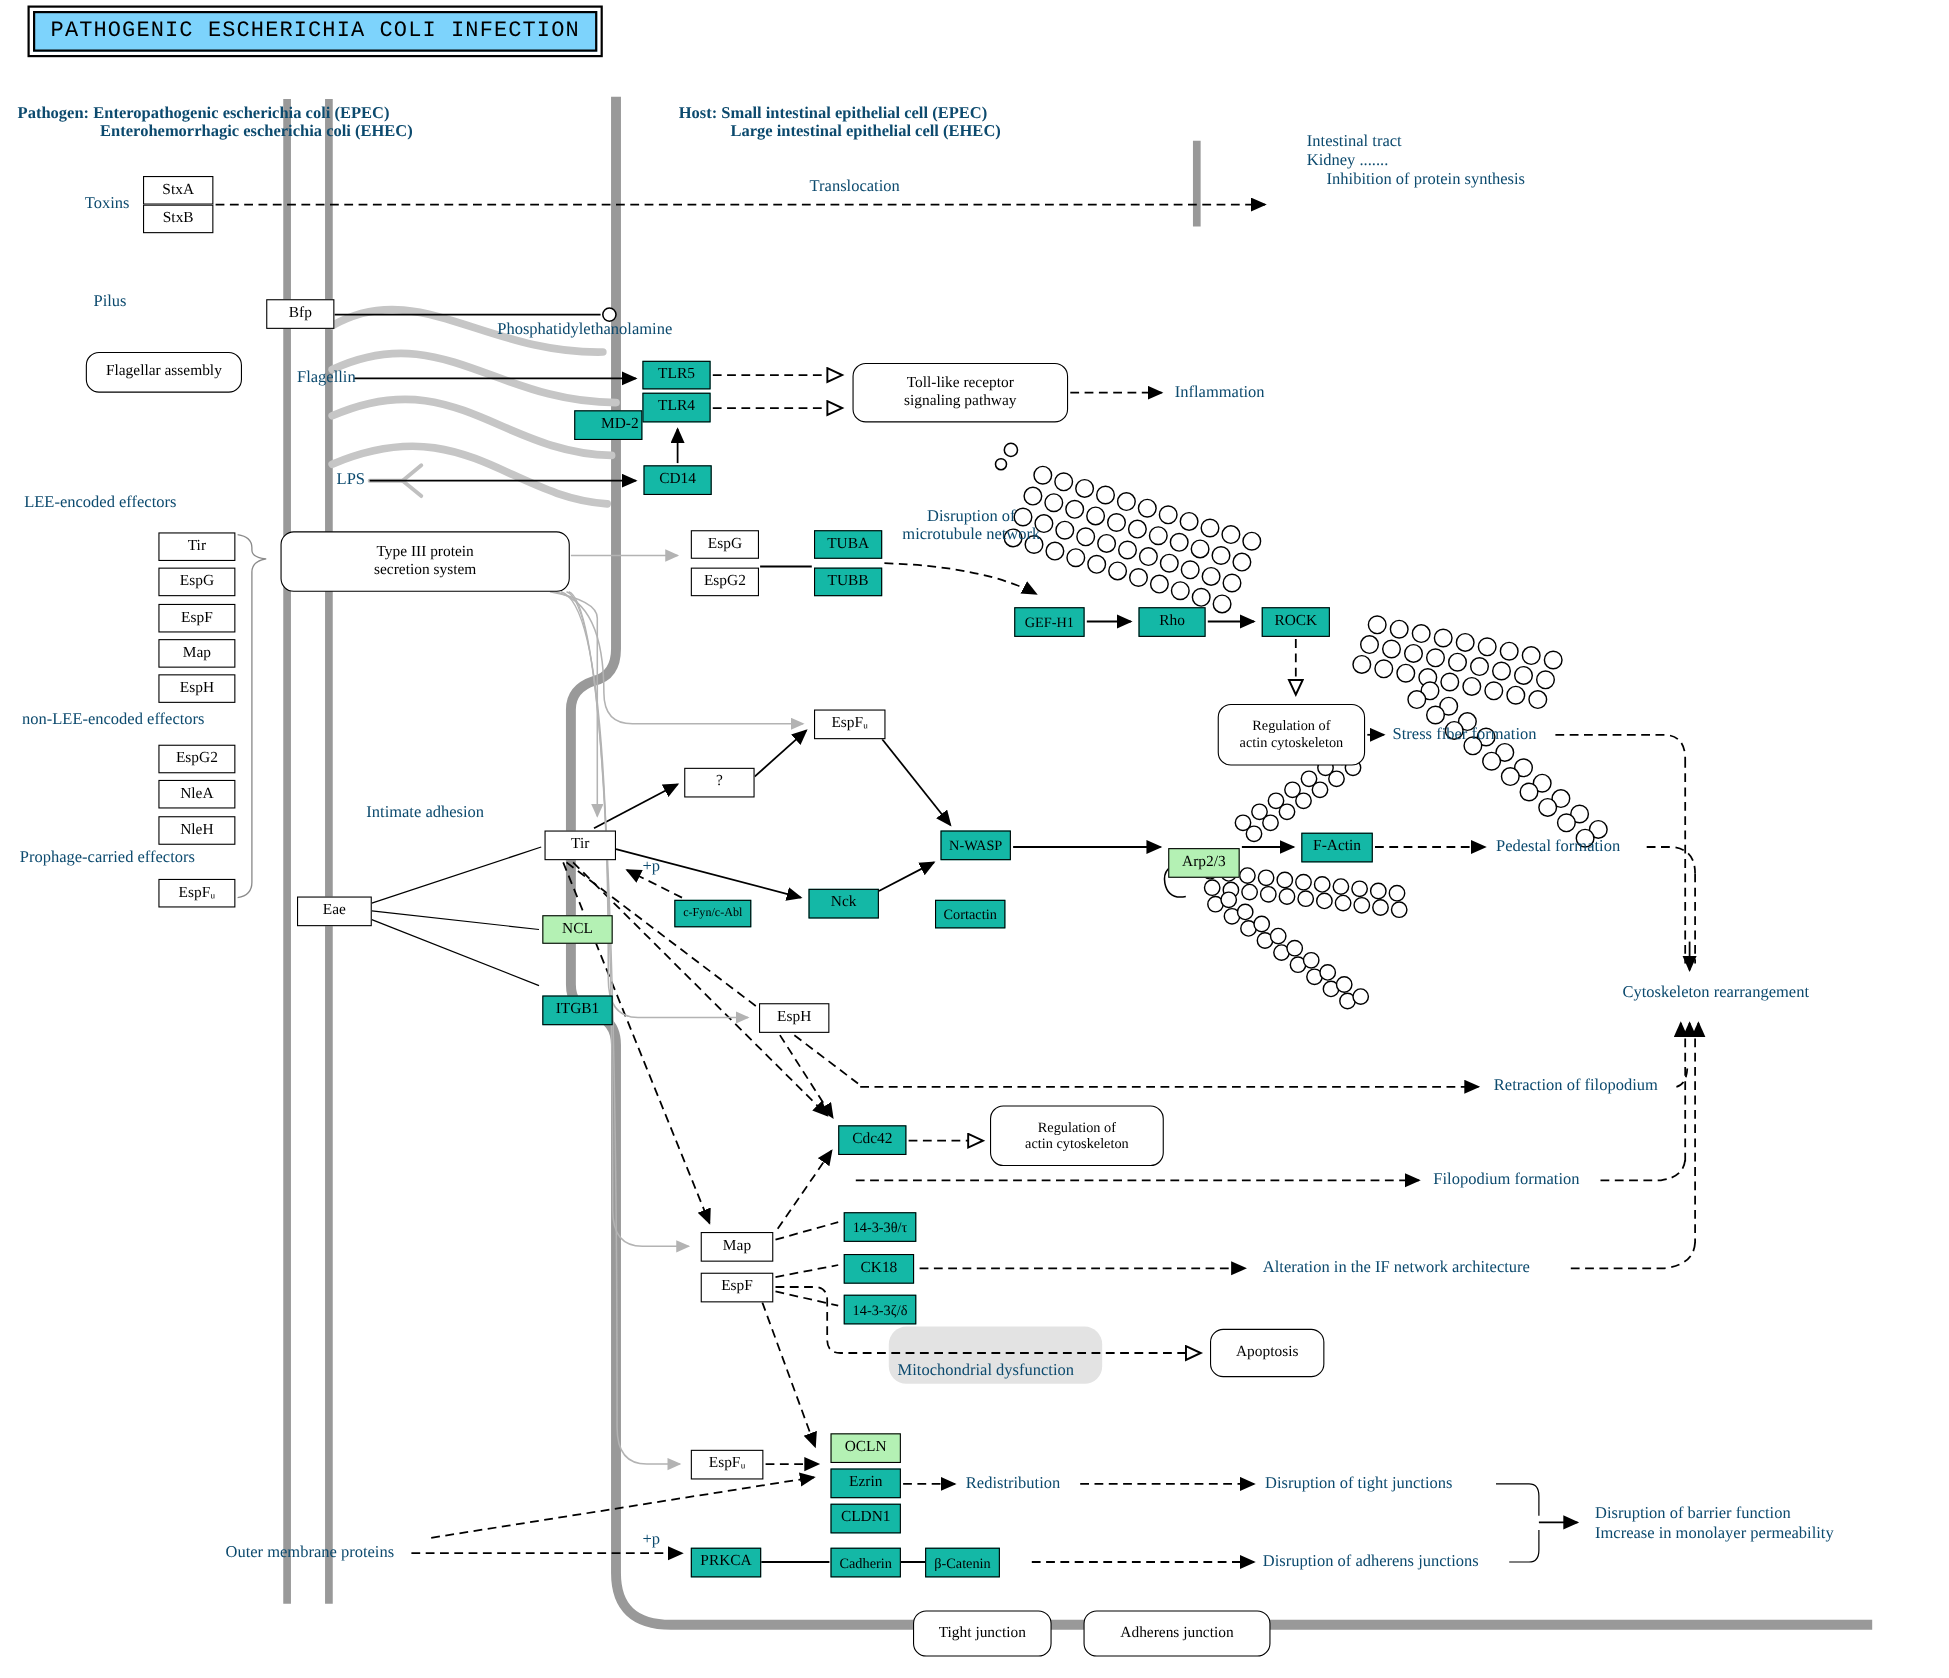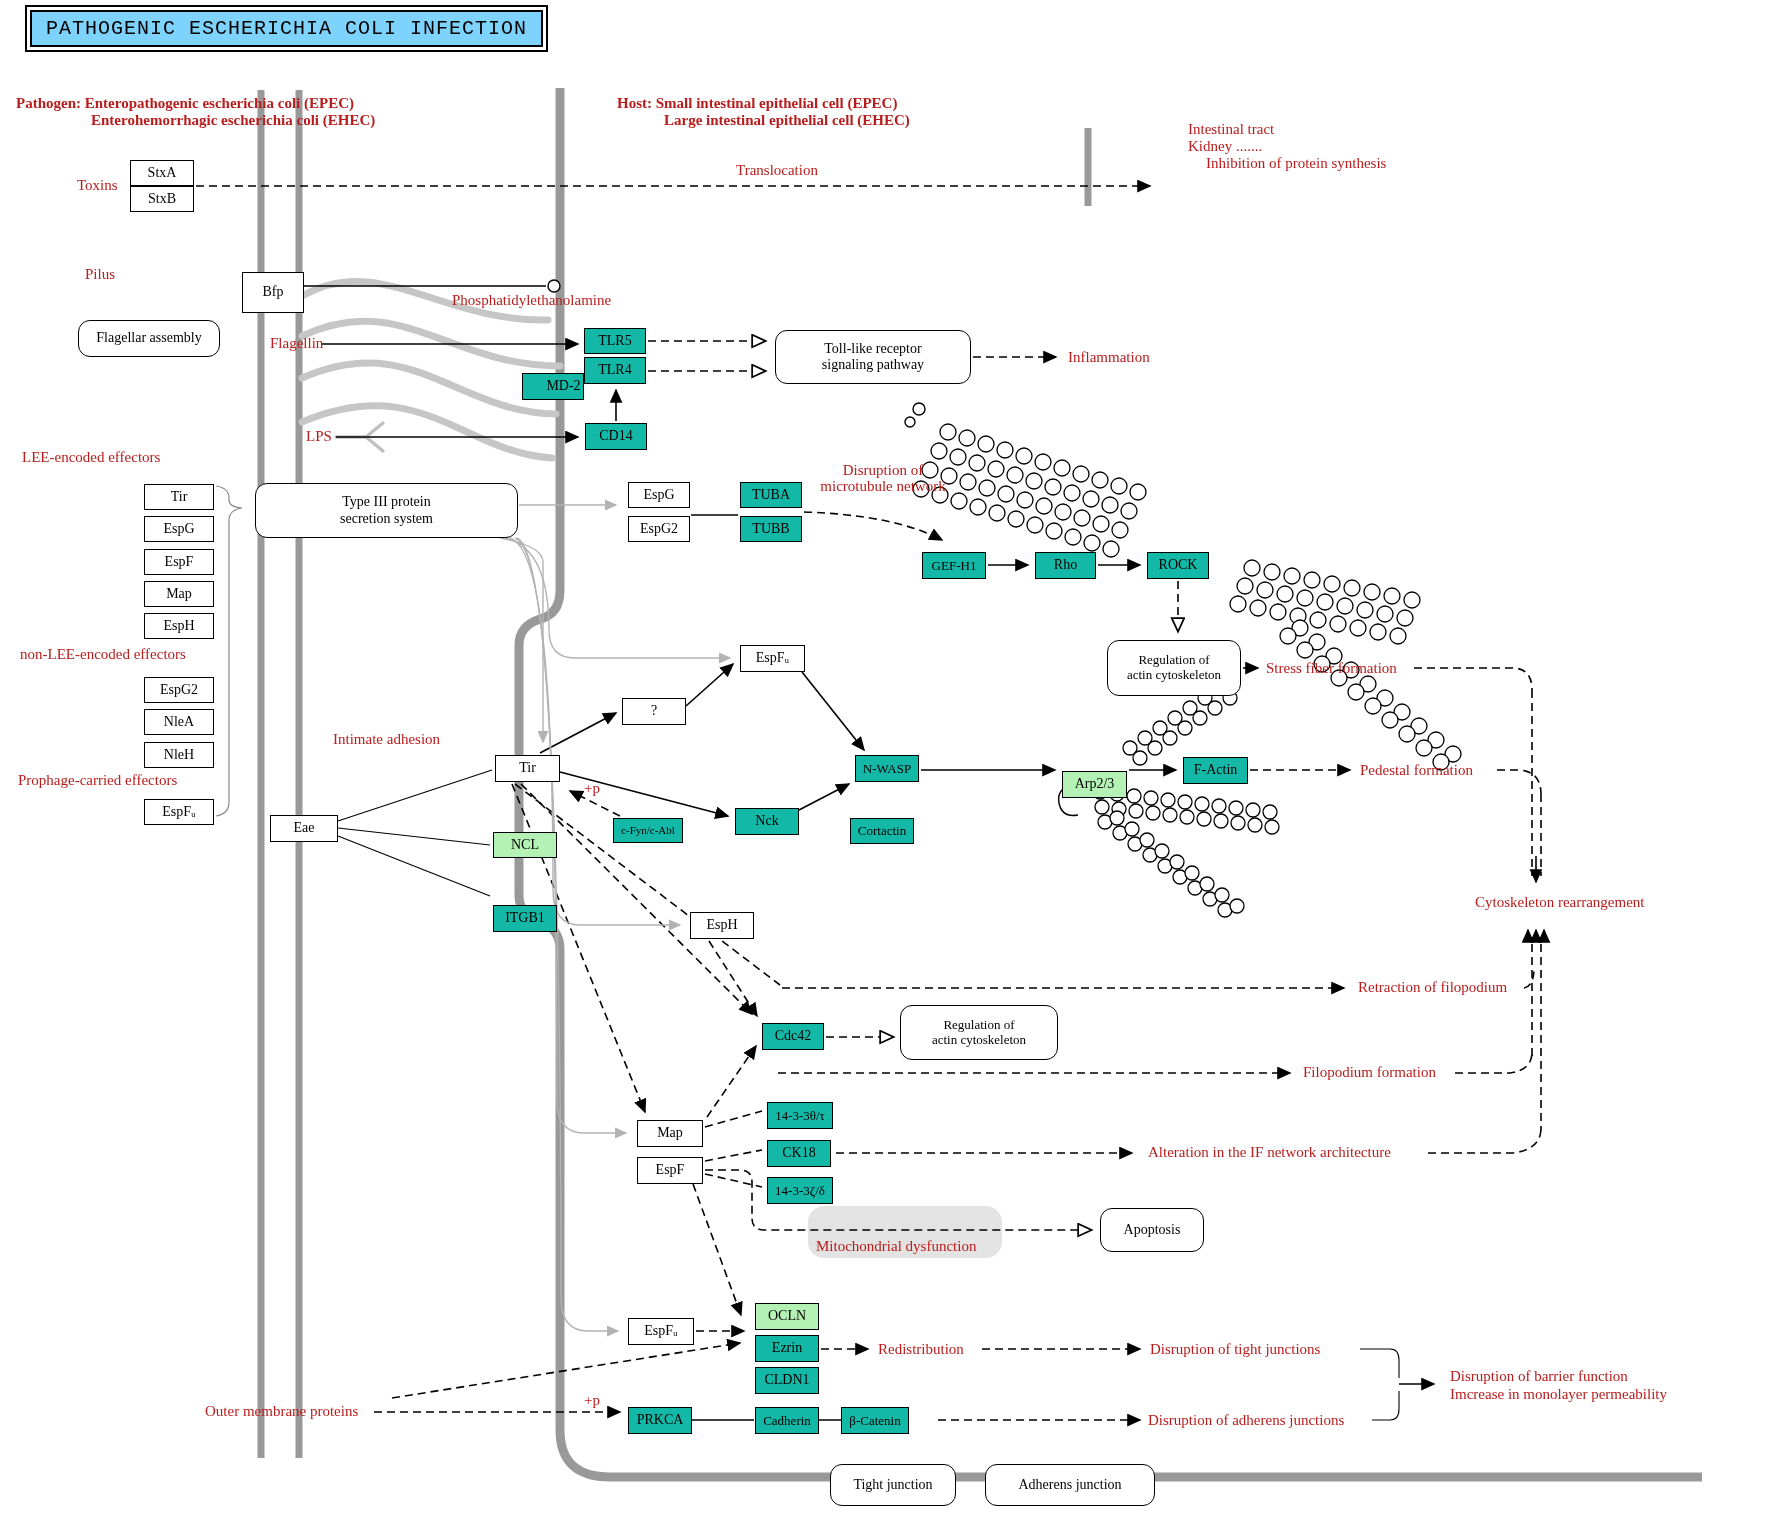--- a/index.html
+++ b/index.html
@@ -6,21 +6,21 @@
   #canvas{position:relative;width:1772px;height:1525px;background:#fff;overflow:hidden;
           font-family:"Liberation Serif","DejaVu Serif",serif;}
   #wires{position:absolute;left:0;top:0;width:1772px;height:1525px}
   .node{position:absolute;display:flex;align-items:center;justify-content:center;
         font:14px "Liberation Serif","DejaVu Sans",serif;border:1.5px solid #000;
         background:#fff;text-align:center;box-sizing:border-box;color:#000;line-height:1.05}
   .gene-o{background:#14b8a6}
   .gene-g{background:#B4F1B4}
   .gene-w{background:#fff}
   .process{border-radius:12px;white-space:pre-line;line-height:1.15}
-  .lbl{position:absolute;font:15px "Liberation Serif","DejaVu Sans",serif;color:#b91c1c;white-space:pre;line-height:16px}
+  .lbl{position:absolute;font:15px "Liberation Serif","DejaVu Sans",serif;color:#0c4a6e;white-space:pre;line-height:16px}
   .lbl.bold{font-weight:bold}
   .lbl.ctr{text-align:center;white-space:pre-line}
   #title-box{position:absolute;left:30px;top:10px;border:2px solid #000;outline:2px solid #000;outline-offset:3px;
              padding:5px 14px;font:20px "Liberation Mono","DejaVu Sans Mono",monospace;letter-spacing:1px;background:#7dd3fc}
   
   .e-solid{stroke:#000;stroke-width:1.6;fill:none}
   .e-thin{stroke:#000;stroke-width:1.1;fill:none}
   .e-dash{stroke:#000;stroke-width:1.6;fill:none;stroke-dasharray:8 5}
   .e-gray{stroke:#b3b3b3;stroke-width:1.4;fill:none}
   .mem9{stroke:#999;stroke-width:9;fill:none}
@@ -279,21 +279,21 @@
       <path d="M 519,505 H 616" class="e-gray" marker-end="url(#m-g)"></path>
       <path d="M 500,538 Q 543,546 543,562 V 742" class="e-gray" marker-end="url(#m-g)"></path>
       <path d="M 505,538 Q 549,548 549,630 Q 549,658 575,658 H 730" class="e-gray" marker-end="url(#m-g)"></path>
       <path d="M 510,538 Q 553,550 553,890 Q 553,925 580,925 H 680" class="e-gray" marker-end="url(#m-g)"></path>
       <path d="M 515,538 Q 557,552 557,1100 Q 557,1133 584,1133 H 626" class="e-gray" marker-end="url(#m-g)"></path>
       <path d="M 517,538 Q 561,554 561,1298 Q 561,1331 588,1331 H 618" class="e-gray" marker-end="url(#m-g)"></path>
     </svg>
   <div id="title-box">PATHOGENIC ESCHERICHIA COLI INFECTION</div>
 <div class="node gene-w" style="left: 130px; top: 160px; width: 64px; height: 26px;">StxA</div>
     <div class="node gene-w" style="left: 130px; top: 186px; width: 64px; height: 26px;">StxB</div>
-    <div class="node gene-w" style="left: 242px; top: 272px; width: 62px; height: 41px;">Bfp</div>
+    <div class="node gene-w" style="left: 242px; top: 272px; width: 62px; height: 27px;">Bfp</div>
     <div class="node process" style="left: 78px; top: 320px; width: 142px; height: 37px;">Flagellar assembly</div>
     <div class="node gene-o" style="left: 584px; top: 328px; width: 62px; height: 26px;">TLR5</div>
     <div class="node gene-o" style="left: 584px; top: 357px; width: 62px; height: 27px;">TLR4</div>
     <div class="node gene-o" style="left: 522px; top: 373px; width: 62px; height: 27px; padding-left: 21px;">MD-2</div>
     <div class="node process" style="left: 775px; top: 330px; width: 196px; height: 54px;">Toll-like receptor
 signaling pathway</div>
     <div class="node gene-o" style="left: 585px; top: 423px; width: 62px; height: 27px;">CD14</div>
     <div class="node gene-w" style="left: 144px; top: 484px; width: 70px; height: 26px;">Tir</div>
     <div class="node gene-w" style="left: 144px; top: 516px; width: 70px; height: 26px;">EspG</div>
     <div class="node gene-w" style="left: 144px; top: 549px; width: 70px; height: 26px;">EspF</div>

